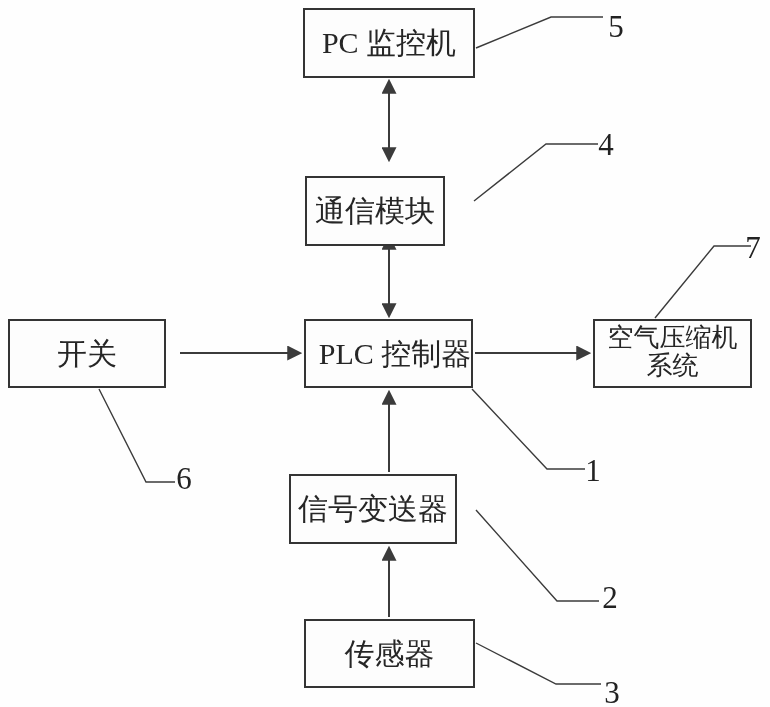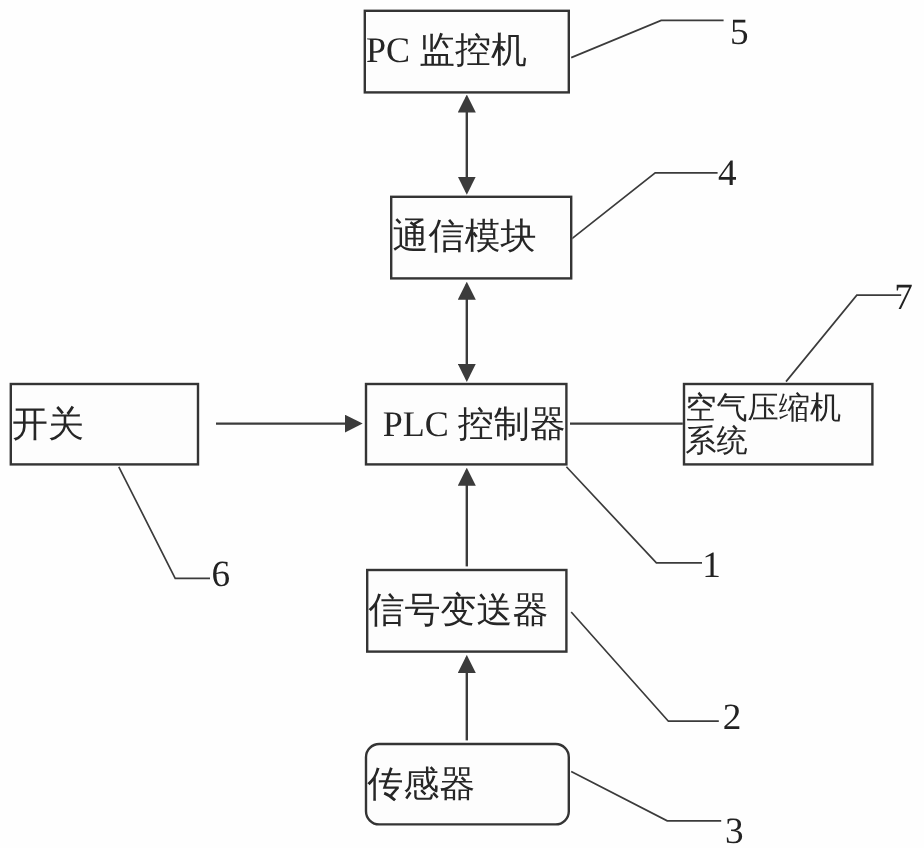--- a/index.html
+++ b/index.html
@@ -17,21 +17,21 @@
     left: 0; top: 0;
     width: 770px; height: 707px;
   }
   .node {
     position: absolute;
     box-sizing: border-box;
     background: #fdfdfd;
     border: 2px solid #343434;
     display: flex;
     flex-direction: column;
-    align-items: flex-start;
+    align-items: center;
     justify-content: center;
     text-align: center;
     font-size: 30px;
     line-height: 1.05;
     color: #262626;
     white-space: nowrap;
   }
   .node.small-text { font-size: 26px; }
   .ref {
     position: absolute;
@@ -71,42 +71,42 @@
     <polyline points="472,389 547,469 585,469" fill="none" stroke="#3b3b3b" stroke-width="1.4"></polyline>
     <polyline points="99,389 146,482 175,482" fill="none" stroke="#3b3b3b" stroke-width="1.4"></polyline>
     <polyline points="476,510 557,601 599,601" fill="none" stroke="#3b3b3b" stroke-width="1.4"></polyline>
     <polyline points="476,643 556,684 601,684" fill="none" stroke="#3b3b3b" stroke-width="1.4"></polyline>
   </svg>
 
   <div class="node" style="left:303px; top:8px; width:172px; height:70px;">
     <span>PC 监控机</span>
   </div>
 
-  <div class="node" style="left:305px; top:163px; width:152px; height:70px;margin-left:20px;">
+  <div class="node" style="left:305px; top:176px; width:140px; height:70px;">
     <span>通信模块</span>
   </div>
 
   <div class="node" style="left:304px; top:319px; width:169px; height:69px;padding-left:13px;">
     <span>PLC 控制器</span>
   </div>
 
   <div class="node" style="left:8px; top:319px; width:158px; height:69px;">
     <span>开关</span>
   </div>
 
-  <div class="node small-text" style="left:569px; top:319px; width:159px; height:69px;">
+  <div class="node small-text" style="left:593px; top:319px; width:159px; height:69px;font-family:Liberation Mono, monospace;">
     <span>空气压缩机</span>
     <span>系统</span>
   </div>
 
-  <div class="node" style="left:305px; top:474px; width:168px; height:70px;">
+  <div class="node" style="left:289px; top:474px; width:168px; height:70px;">
     <span>信号变送器</span>
   </div>
 
-  <div class="node" style="left:304px; top:619px; width:171px; height:69px;border-radius:12px;">
+  <div class="node" style="left:304px; top:619px; width:171px; height:69px;">
     <span>传感器</span>
   </div>
 
   <span class="ref" style="left:616px; top:26px;">5</span>
   <span class="ref" style="left:606px; top:144px;">4</span>
   <span class="ref" style="left:753px; top:247px;">7</span>
   <span class="ref" style="left:593px; top:470px;">1</span>
   <span class="ref" style="left:184px; top:478px;">6</span>
   <span class="ref" style="left:610px; top:597px;">2</span>
   <span class="ref" style="left:612px; top:692px;">3</span>

